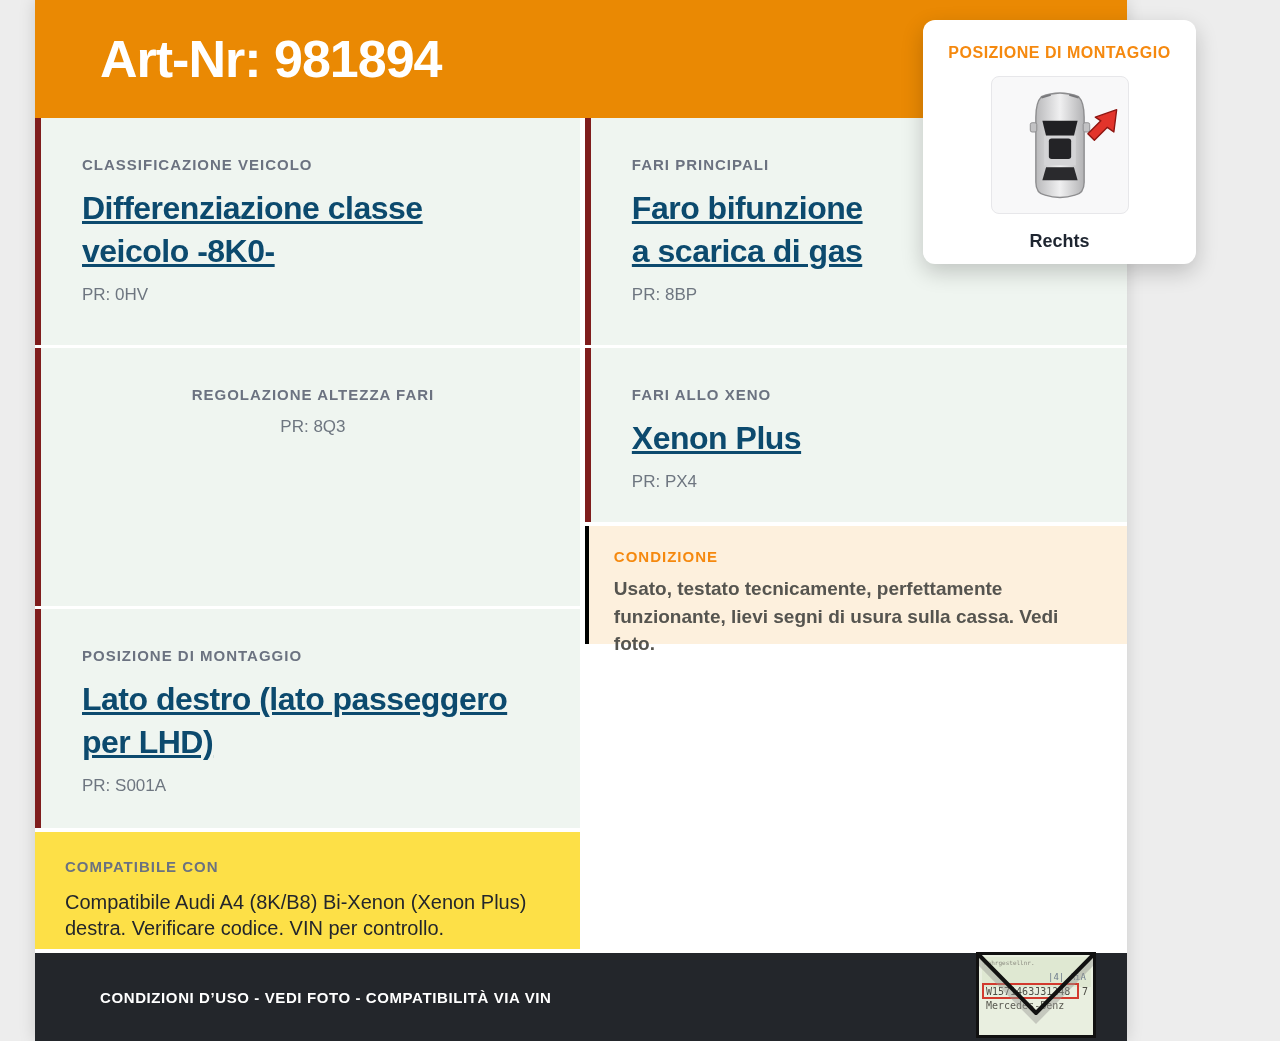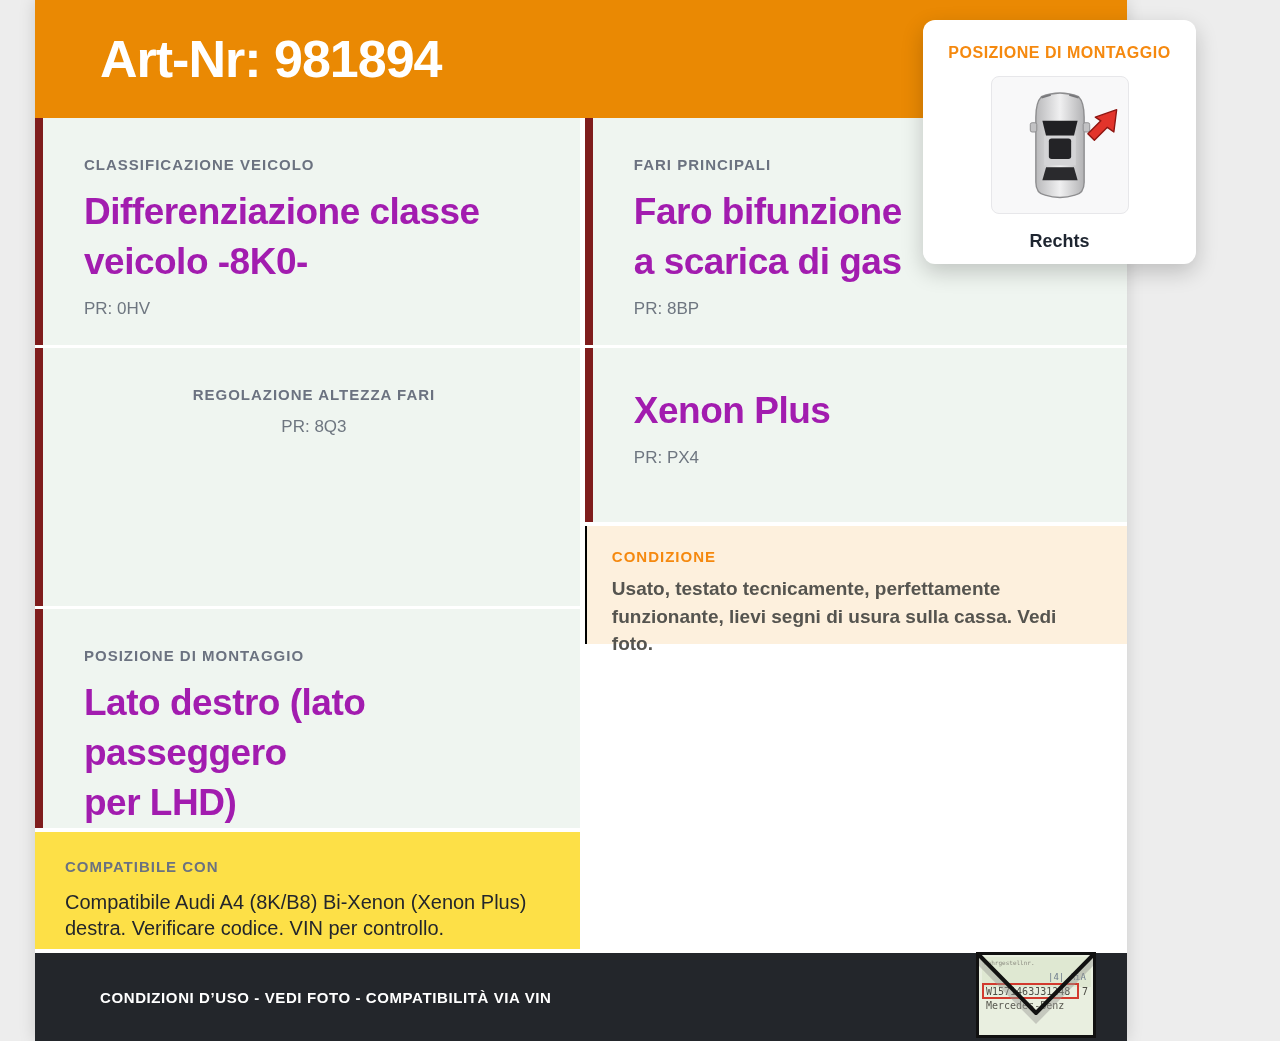--- a/index.html
+++ b/index.html
@@ -22,41 +22,41 @@
   }
   .header-title {
     color: #ffffff; font-size: 52px; font-weight: 800; letter-spacing: -1px;
   }
   .columns { height: 832px; display: flex; column-gap: 5px; flex: 0 0 auto; }
   .col { display: flex; flex-direction: column; }
   .col-left  { width: 603px; }
   .col-right { width: 600px; }
 
   .card {
-    background: #eff5f0; border-left: 8px solid #7f1d1d;
+    background: #eff5f0; border-left: 6px solid #7f1d1d;
     padding: 38px 36px 16px 41px;
   }
   .card-label {
     color: #6b7280; font-size: 15px; font-weight: 700; letter-spacing: 1px;
     margin-bottom: 14px;
   }
   .card-title {
-    color: #a21caf; font-size: 37px; font-weight: 700; letter-spacing: -0.5px;
-    line-height: 1.35; white-space: pre-line;
+    color: #0c4a6e; font-size: 32px; font-weight: 700; letter-spacing: -0.5px;
+    line-height: 1.35; white-space: pre-line; text-decoration: underline;
   }
   .card-pr { color: #6e7680; font-size: 17px; margin-top: 12px; }
 
   .c-left-1  { height: 227px; margin-bottom: 3px; }
   .c-left-2  { height: 258px; margin-bottom: 3px; text-align: center; }
   .c-left-3  { height: 219px; margin-bottom: 4px; }
   .c-right-1 { height: 227px; margin-bottom: 3px; }
   .c-right-2 { height: 174px; margin-bottom: 4px; }
 
   .card-condition {
-    height: 118px; background: #fdf0dd; border-left: 2px solid #000000;
+    height: 118px; background: #fdf0dd; border-left: 4px solid #000000;
     padding: 22px 30px 0 25px;
   }
   .condition-label {
     color: #f5890f; font-size: 15px; font-weight: 700; letter-spacing: 1px;
     margin-bottom: 10px;
   }
   .condition-text {
     color: #55544f; font-size: 19px; font-weight: 600; line-height: 1.45;
     white-space: pre-line;
   }
@@ -138,20 +138,21 @@
       <div class="col col-right">
 
         <div class="card c-right-1">
           <div class="card-label">FARI PRINCIPALI</div>
           <div class="card-title">Faro bifunzione
 a scarica di gas</div>
           <div class="card-pr">PR: 8BP</div>
         </div>
 
         <div class="card c-right-2">
+          <div class="card-label">FARI ALLO XENO</div>
           <div class="card-title">Xenon Plus</div>
           <div class="card-pr">PR: PX4</div>
         </div>
 
         <div class="card-condition">
           <div class="condition-label">CONDIZIONE</div>
           <div class="condition-text">Usato, testato tecnicamente, perfettamente
 funzionante, lievi segni di usura sulla cassa. Vedi foto.</div>
         </div>
 

